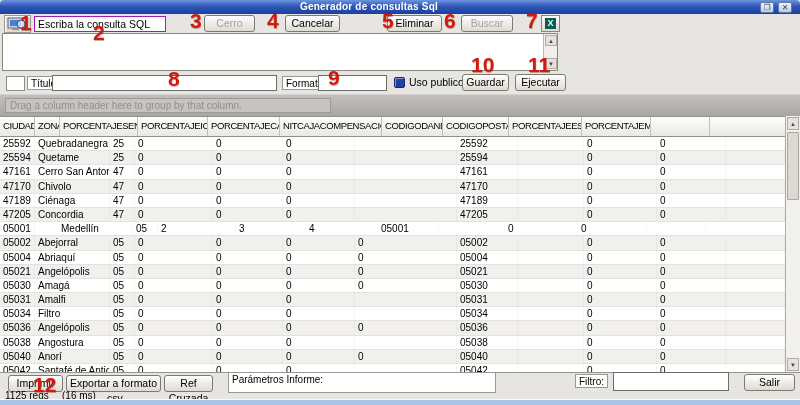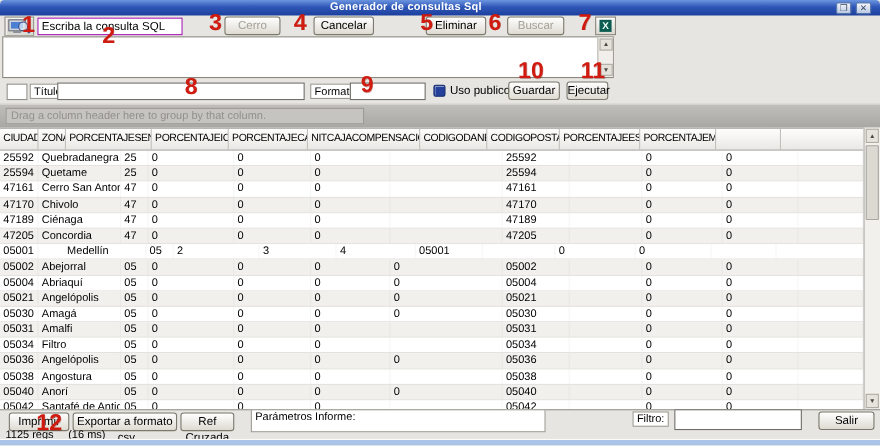--- a/index.html
+++ b/index.html
@@ -53,21 +53,21 @@
   .mini-box { position:absolute; left:6px; top:76px; width:19px; height:15px; background:#fff; border:1px solid #8f8d85; }
   .lbl-box { position:absolute; background:#fff; border:1px solid #9b998f; font-size:10px; padding:0 3px; height:14px; line-height:13px; }
   .lbl-titulo  { left:27px; top:76px; }
   .lbl-formato { left:282px; top:76px; }
   .inp { position:absolute; background:#fff; border:1px solid #6e6c66; height:16px; font-size:10.5px; padding:1px 3px; font-family:"Liberation Sans", sans-serif; }
   .inp-titulo  { left:52px;  top:75px; width:225px; }
   .inp-formato { left:318px; top:75px; width:69px; }
   .chk { position:absolute; left:394px; top:77px; width:11px; height:11px; background:#24409a; border:1px solid #152a6e; border-radius:2px; box-shadow:inset 1px 1px 0 rgba(255,255,255,.45); }
   .chk-label { position:absolute; left:409px; top:76px; font-size:10.5px; }
   .btn-guardar  { left:462px; top:74px; width:47px; }
-  .btn-ejecutar { left:515px; top:74px; width:38px; }
+  .btn-ejecutar { left:515px; top:74px; width:51px; }
 
   
   .group-bar { position:absolute; left:0; top:94px; width:800px; height:22px;
     background:linear-gradient(#c1bfbb,#a9a7a3); border-top:1px solid #d6d4d0; }
   .group-hint { position:absolute; left:5px; top:3px; width:326px; height:15px;
     background:#c6c4c0; border:1px solid #9c9a94; color:#92908b; font-size:10px;
     line-height:13px; padding-left:4px; }
   .grid { position:absolute; left:0; top:116px; width:785px; height:256px; overflow:hidden;
     background:#fff; border-top:1px solid #93918b; }
   .hrow { position:absolute; left:0; top:0; height:20px; width:785px;

